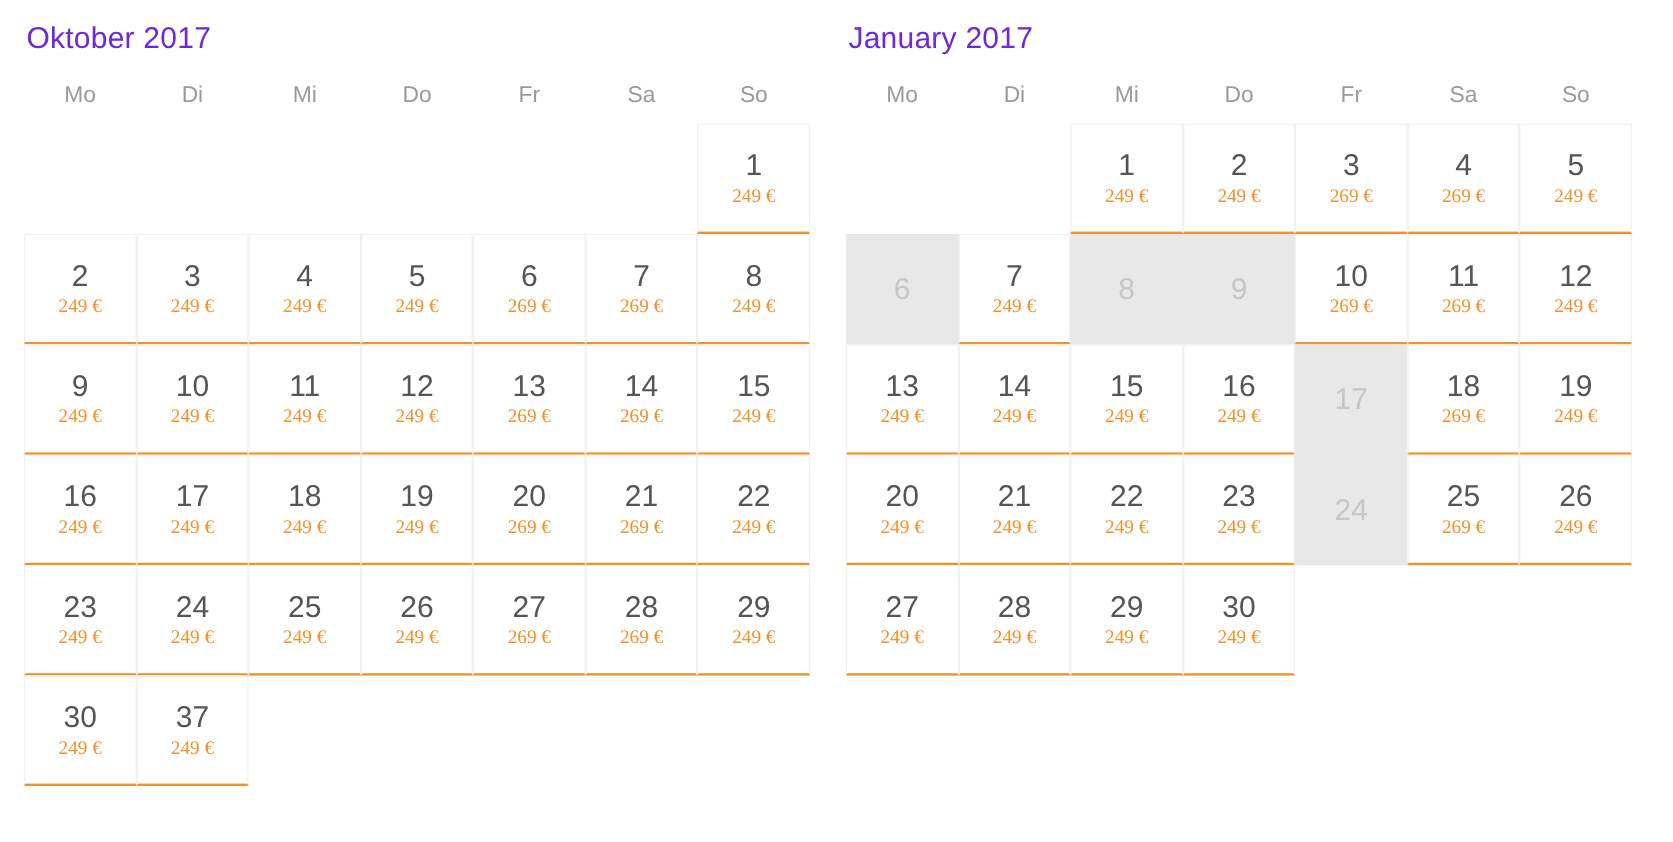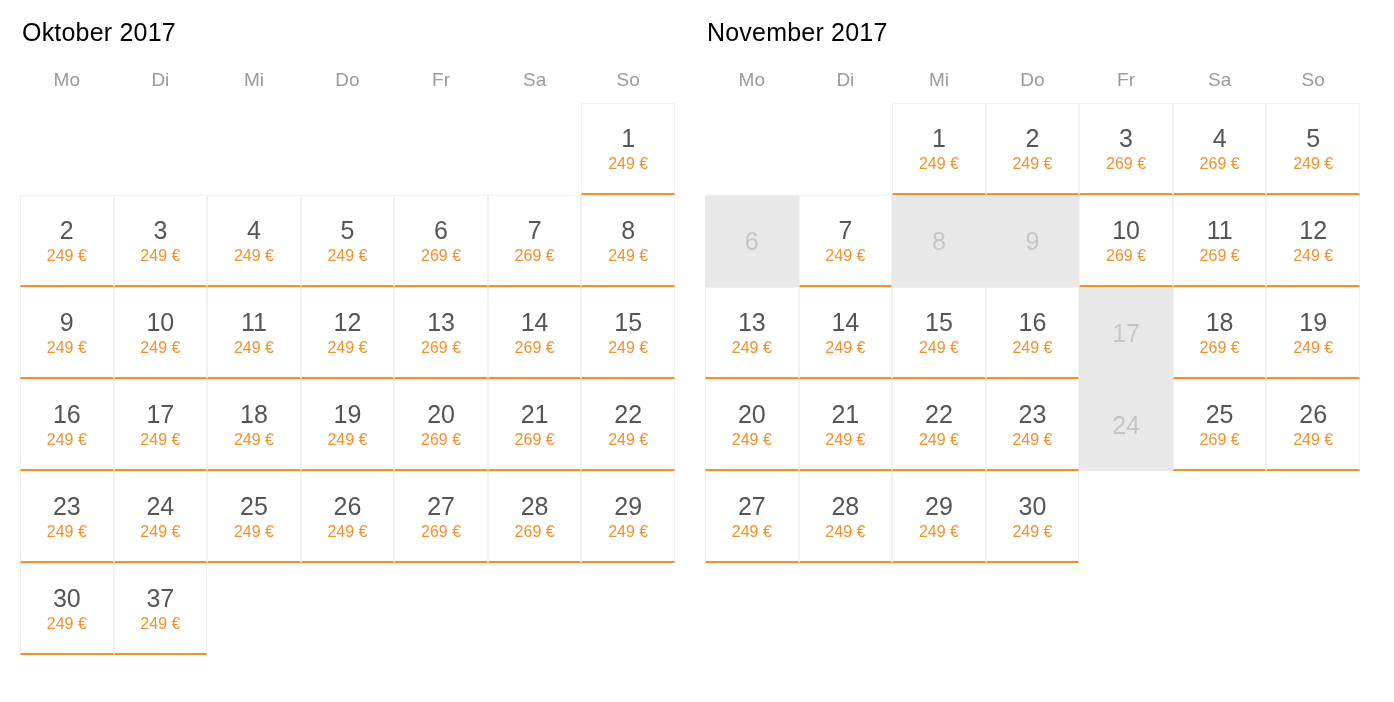--- a/index.html
+++ b/index.html
@@ -18,21 +18,21 @@
     display: flex;
     padding: 18px 20px 0 20px;
     gap: 30px;
   }
   .calendar {
     width: 655px;
   }
   .month-title {
     font-size: 25px;
     font-weight: 400;
-    color: #000000;
+    color: #6d28d9;
     margin: 0 0 22px 2px;
     letter-spacing: 0.2px;
   }
   .weekday-row {
     display: grid;
     grid-template-columns: repeat(7, 1fr);
     margin-bottom: 12px;
   }
   .weekday {
     text-align: center;
@@ -76,20 +76,21 @@
     font-weight: 400;
   }
   .day.disabled .day-num {
     color: #c6c6c6;
   }
   .day-price {
     font-size: 16px;
     color: #f4902a;
     margin-top: 5px;
     line-height: 1;
+    font-family: Liberation Serif, serif;
   }
 </style>
 </head>
 <body>
 
 <div class="calendars">
   <div class="calendar">
     <h2 class="month-title">Oktober 2017</h2>
     <div class="weekday-row">
         <div class="weekday">Mo</div>
@@ -227,21 +228,21 @@
           <div class="day-num">30</div>
           <div class="day-price">249 €</div>
         </div>
         <div class="day">
           <div class="day-num">37</div>
           <div class="day-price">249 €</div>
         </div>
       </div>
   </div>
   <div class="calendar">
-    <h2 class="month-title">November 2017</h2>
+    <h2 class="month-title">January 2017</h2>
     <div class="weekday-row">
         <div class="weekday">Mo</div>
         <div class="weekday">Di</div>
         <div class="weekday">Mi</div>
         <div class="weekday">Do</div>
         <div class="weekday">Fr</div>
         <div class="weekday">Sa</div>
         <div class="weekday">So</div>
       </div>
     <div class="day-grid">

